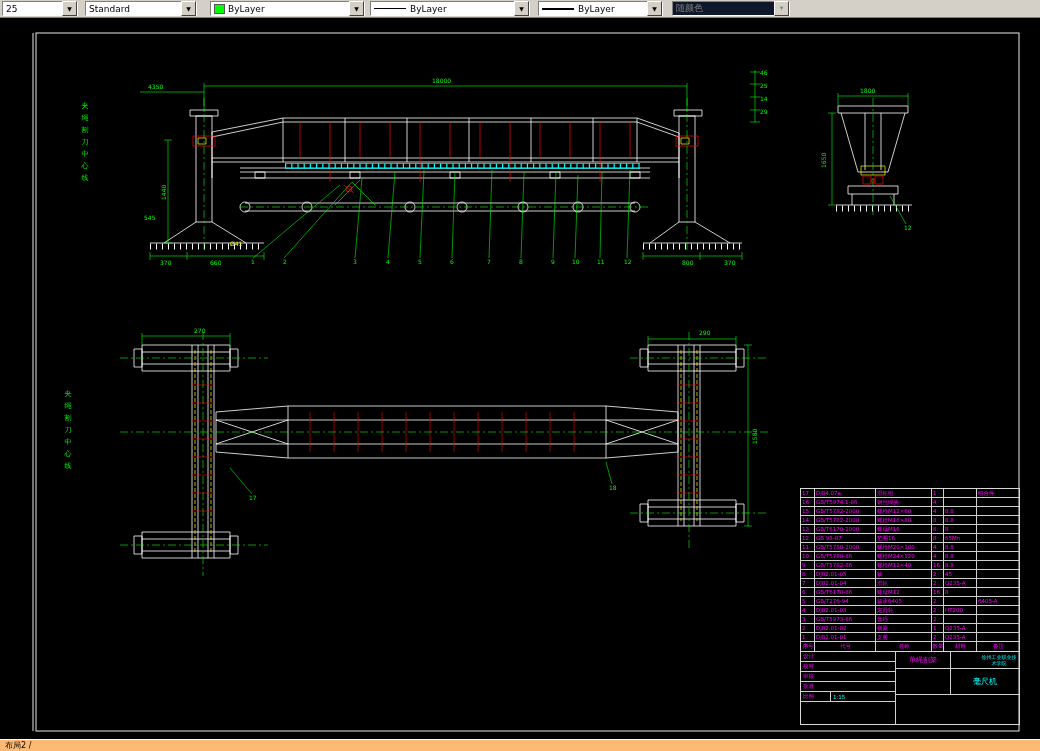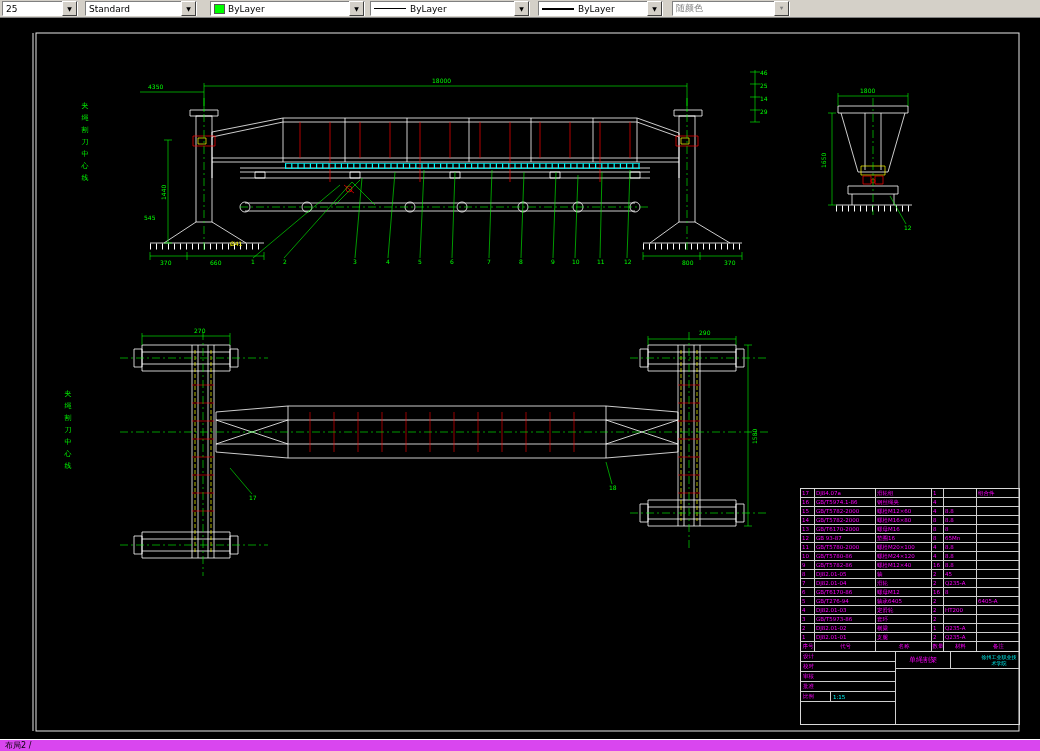--- a/index.html
+++ b/index.html
@@ -12,21 +12,21 @@
     position:absolute;left:0;top:0;width:1040px;height:17px;
     background:#d4d0c8;border-bottom:1px solid #808080;
     display:flex;align-items:center;z-index:10;
   }
   .combo{
     position:absolute;top:1px;height:15px;background:#fff;
     border:1px solid;border-color:#808080 #fff #fff #808080;
     display:flex;align-items:center;font-size:9px;color:#000;
     padding-left:3px;box-sizing:border-box;
   }
-  .combo.disabled{background:#ffffff;color:#808080;font-family:Liberation Mono, monospace;}
+  .combo.disabled{background:#0f172a;color:#808080;font-family:Liberation Mono, monospace;}
   .combo-text{flex:1;white-space:nowrap;overflow:hidden;}
   .combo-arrow{
     width:13px;height:13px;margin-left:auto;flex:none;
     background:#d4d0c8;border:1px solid;border-color:#fff #404040 #404040 #fff;
     font-size:6px;display:flex;align-items:center;justify-content:center;color:#000;
   }
   .combo.disabled .combo-arrow{color:#808080;}
   .swatch{width:9px;height:8px;margin-right:3px;flex:none;border:1px solid #555;}
   .linesample{width:32px;height:1px;background:#000;margin-right:4px;flex:none;}
   .linesample.thick{height:2px;}
@@ -65,21 +65,21 @@
   .tb-r2>div{border-right:1px solid #cfcfcf;box-sizing:border-box;}
   .tb-r2>div:last-child{border-right:none;}
   .tb-product{display:flex;align-items:center;justify-content:center;font-size:8px;color:#00ffff;}
   .tb-r3{display:grid;grid-template-columns:55px 1fr;height:29px;box-sizing:border-box;}
   .tb-r3>div{border-right:1px solid #cfcfcf;box-sizing:border-box;}
   .tb-r3>div:last-child{border-right:none;}
   .tb-no{display:flex;align-items:center;justify-content:center;font-size:9px;color:#ffffff;letter-spacing:1px;}
   
   .statusbar{
     position:absolute;left:0;bottom:0;width:1040px;height:11px;
-    background:#d946ef;border-top:1px solid #fff;z-index:10;
+    background:#fdba74;border-top:1px solid #fff;z-index:10;
     display:flex;align-items:center;font-size:8px;color:#000;
   }
   .layout-tab{padding-left:5px;white-space:nowrap;}
 </style>
 </head>
 <body>
 
 <div class="toolbar">
   <div class="combo" style="left:2px;width:76px;">
     <span class="combo-text">25</span>
@@ -428,18 +428,22 @@
     <div class="scale-row">
       <div>比例</div>
       <div>1:15</div>
     </div>
   </div>
   <div class="tb-right">
     <div class="tb-r1">
       <div class="tb-title">单绳割架</div>
       <div class="tb-school">徐州工业职业技术学院</div>
     </div>
+    <div class="tb-r2">
+      <div></div>
+      <div class="tb-product">毫尺机</div>
+    </div>
   </div>
 </div>
 
 <div class="statusbar">
   <span class="layout-tab">布局2 /</span>
 </div>
 
 </body></html>

